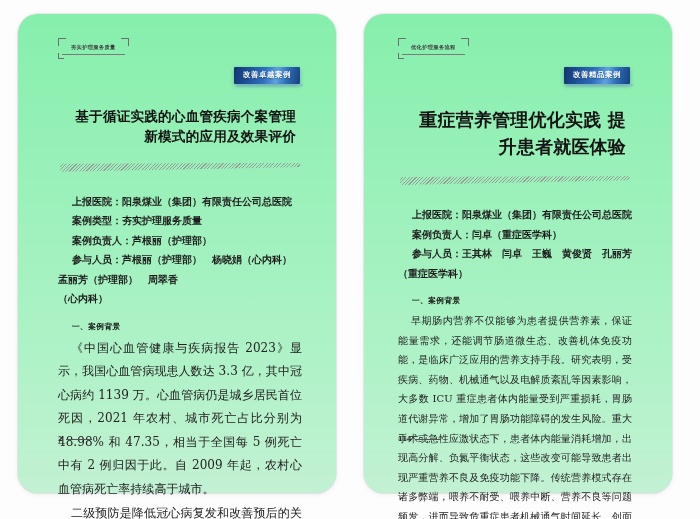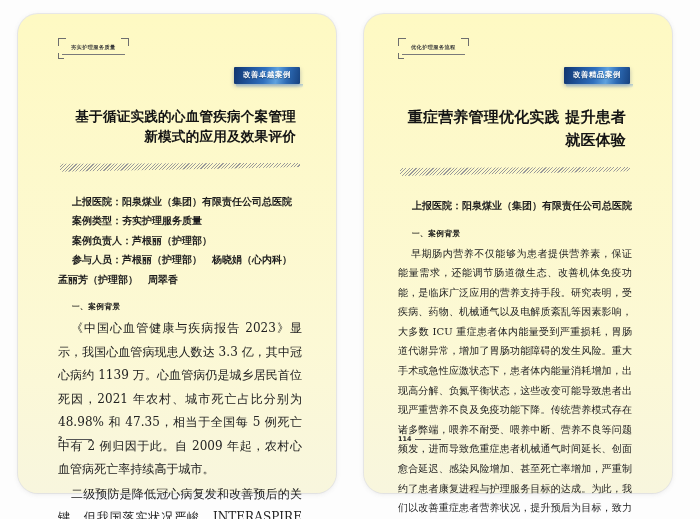--- a/index.html
+++ b/index.html
@@ -29,21 +29,21 @@
     box-sizing: border-box;
     background: #fdfdfd;
     overflow: hidden;
   }
   .page-sheet {
     position: absolute;
     left: 18px;
     right: 14px;
     top: 14px;
     bottom: 26px;
-    background: #fef9c3;
+    background: #86efac;
     border-radius: 20px;
     box-shadow: 0 0 0 1px rgba(190,190,190,0.28),
                 0 1px 5px rgba(120,120,120,0.16);
   }
   .page-right .page-sheet {
     left: 14px;
     right: 28px;
   }
   .page-inner {
     position: absolute;
@@ -138,21 +138,21 @@
     margin: 22px 6px 0 6px;
     text-align: right;
     font-size: 13.6px;
     line-height: 1.5;
     font-weight: bold;
     color: #141414;
     letter-spacing: 0.2px;
     font-family: "DejaVu Serif", "Liberation Serif", serif;
   }
   .page-right .doc-title {
-    font-size: 15px;
+    font-size: 18px;
   }
 
   
   .divider {
     position: relative;
     height: 9px;
     margin: 16px 2px 0 2px;
     overflow: hidden;
   }
   .divider-shape {
@@ -273,20 +273,21 @@
 
         <div class="divider">
           <div class="divider-shape"></div>
         </div>
 
         <div class="meta-block">
           <div class="meta-line">上报医院：阳泉煤业（集团）有限责任公司总医院</div>
           <div class="meta-line">案例类型：夯实护理服务质量</div>
           <div class="meta-line">案例负责人：芦根丽（护理部）</div>
           <div class="meta-line wrap">参与人员：芦根丽（护理部）　杨晓娟（心内科）　孟丽芳（护理部）　周翠香</div>
+          <div class="meta-cont">（心内科）</div>
         </div>
 
         <div class="section">
           <div class="section-heading">一、案例背景</div>
           <p class="para">《中国心血管健康与疾病报告 2023》显示，我国心血管病现患人数达 3.3 亿，其中冠心病约 1139 万。心血管病仍是城乡居民首位死因，2021 年农村、城市死亡占比分别为 48.98% 和 47.35，相当于全国每 5 例死亡中有 2 例归因于此。自 2009 年起，农村心血管病死亡率持续高于城市。</p>
           <p class="para">二级预防是降低冠心病复发和改善预后的关键，但我国落实状况严峻。INTERASPIRE 研究指出，患者出院一年内核心药物使用率大幅下降，随访率也由出院初的 100% 降至 12 个月时的 9%。五大干预措施实施率普遍偏低，心理痛苦在患者中普遍存在，但系统评估与干预不足。国家层面已出台《“健康中国 2030”规划纲要》等一系列政策，推动心脑血管疾病防治关口前移、全程管理，并强调加强医学人文关怀，将其融入诊疗全流程。</p>
         </div>
 
       </div>
 
@@ -314,20 +315,22 @@
         </div>
 
         <div class="doc-title">重症营养管理优化实践 提升患者就医体验</div>
 
         <div class="divider">
           <div class="divider-shape"></div>
         </div>
 
         <div class="meta-block">
           <div class="meta-line">上报医院：阳泉煤业（集团）有限责任公司总医院</div>
+          <div class="meta-line">案例负责人：闫卓（重症医学科）</div>
+          <div class="meta-line wrap">参与人员：王其林　闫卓　王巍　黄俊贤　孔丽芳（重症医学科）</div>
         </div>
 
         <div class="section">
           <div class="section-heading">一、案例背景</div>
           <p class="para">早期肠内营养不仅能够为患者提供营养素，保证能量需求，还能调节肠道微生态、改善机体免疫功能，是临床广泛应用的营养支持手段。研究表明，受疾病、药物、机械通气以及电解质紊乱等因素影响，大多数 ICU 重症患者体内能量受到严重损耗，胃肠道代谢异常，增加了胃肠功能障碍的发生风险。重大手术或急性应激状态下，患者体内能量消耗增加，出现高分解、负氮平衡状态，这些改变可能导致患者出现严重营养不良及免疫功能下降。传统营养模式存在诸多弊端，喂养不耐受、喂养中断、营养不良等问题频发，进而导致危重症患者机械通气时间延长、创面愈合延迟、感染风险增加、甚至死亡率增加，严重制约了患者康复进程与护理服务目标的达成。为此，我们以改善重症患者营养状况，提升预后为目标，致力于制定精准的个体化营养支持方案，优化营养干预流程，提高护理服务质量与患者就医体验，全方位落实临床营养护理工作。</p>
         </div>
 
         <div class="section">
           <div class="section-heading">二、案例内容</div>
         </div>

